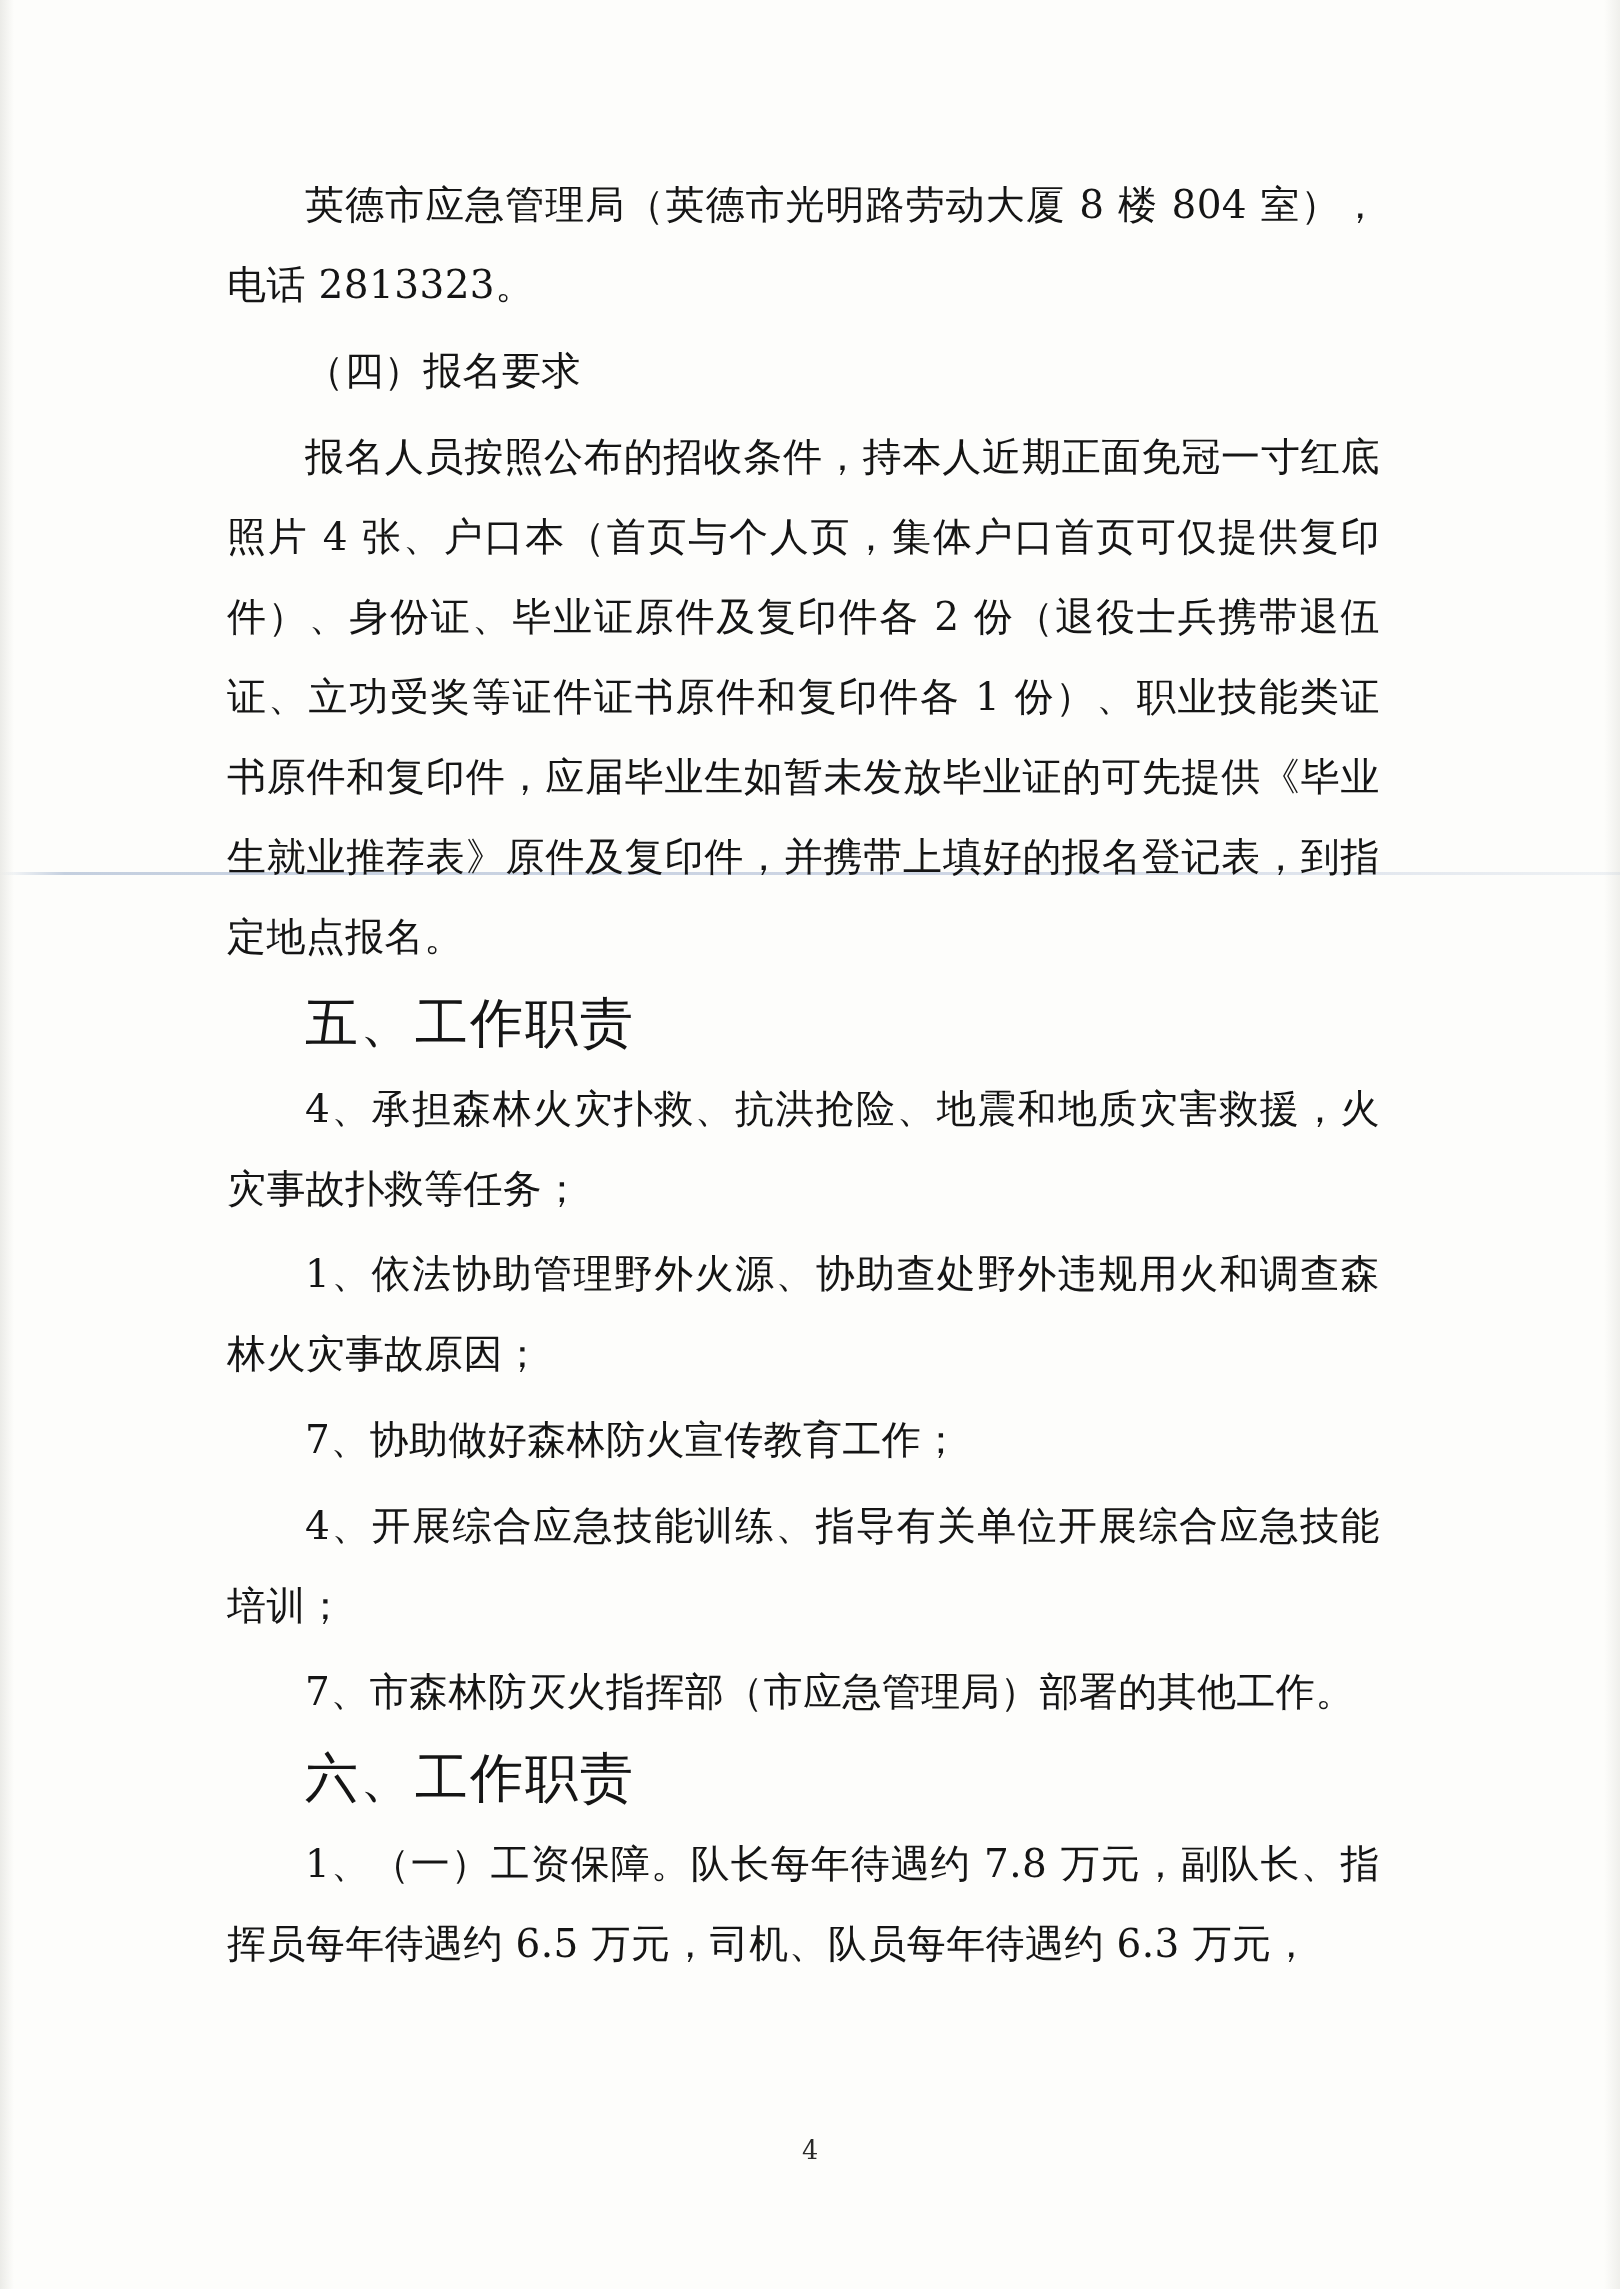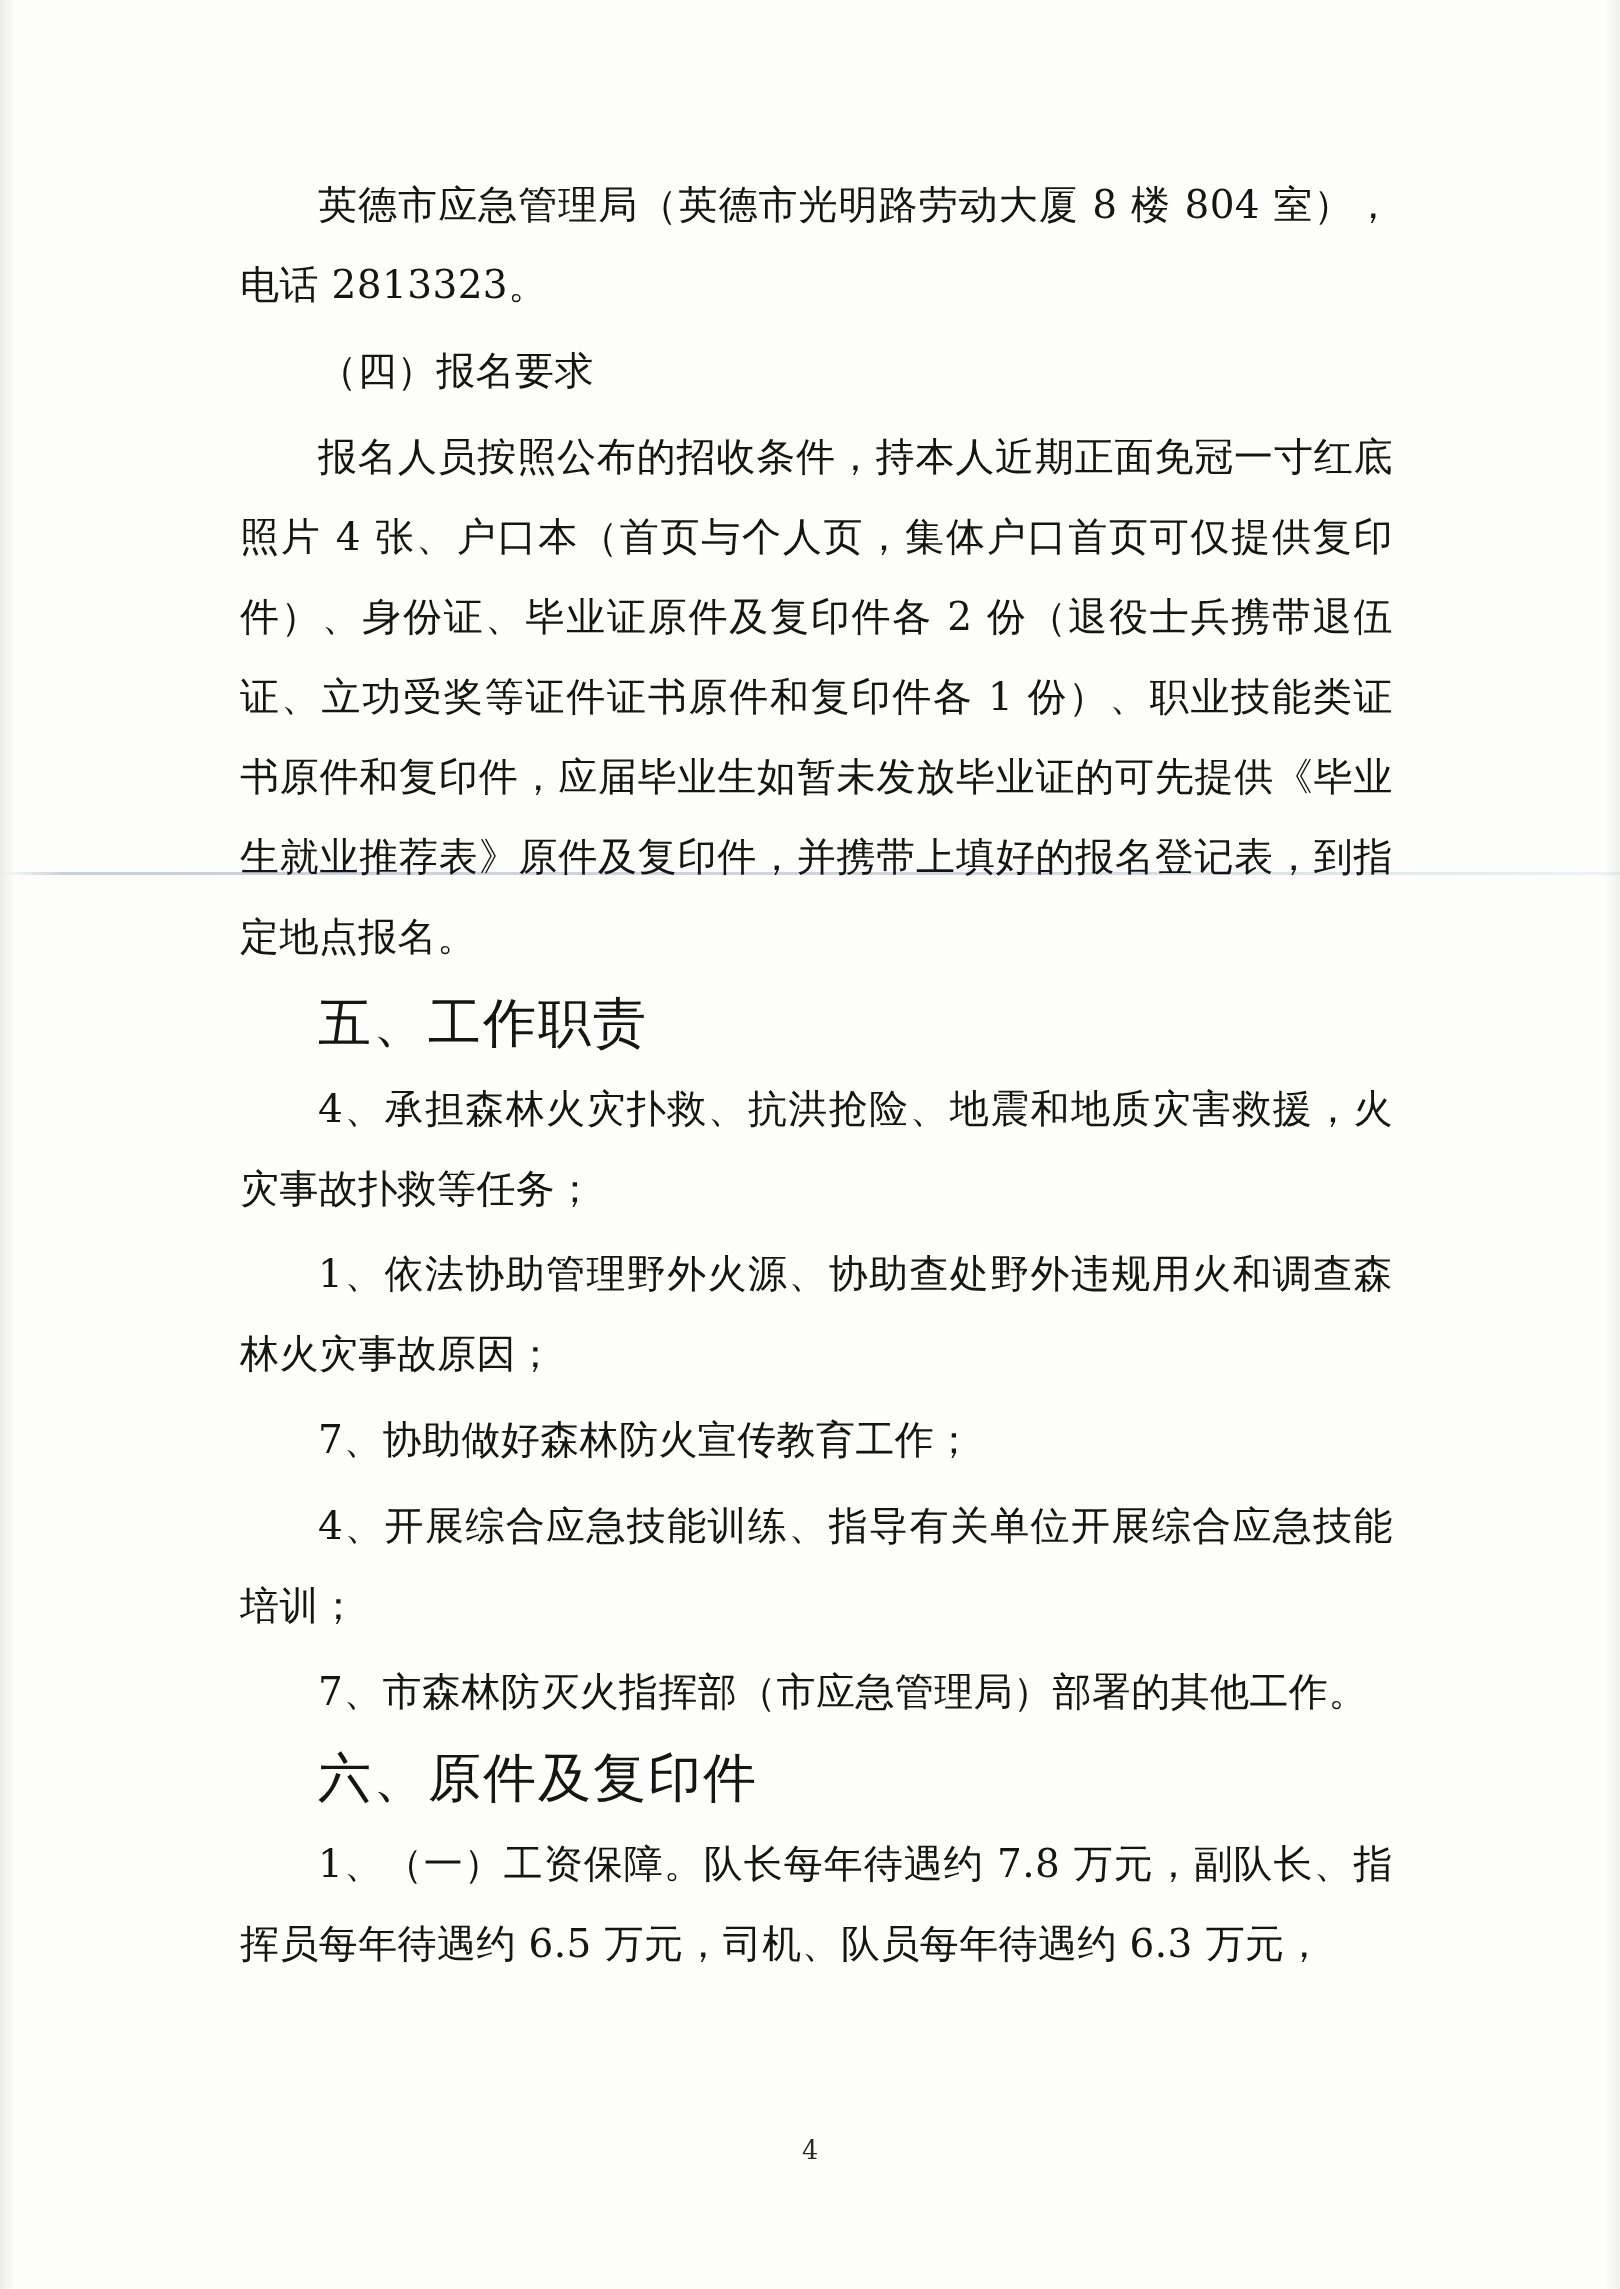--- a/index.html
+++ b/index.html
@@ -38,21 +38,21 @@
   .scan-line {
     position: absolute;
     left: 0;
     top: 872px;
     width: 100%;
     height: 2.9px;
     background: linear-gradient(to right, rgba(150,170,200,.0) 0%, rgba(150,170,200,.55) 4%, rgba(160,175,205,.5) 60%, rgba(150,170,200,.15) 98%);
   }
   .content {
     position: absolute;
-    left: 240px;
+    left: 227px;
     top: 165px;
     width: 1153px;
   }
   p {
     margin: 0 0 5.9px 0;
     font-size: 39px;
     line-height: 80px;
     letter-spacing: 0.4px;
     text-align: justify;
     text-justify: inter-ideograph;
@@ -90,19 +90,19 @@
   <div class="content">
     <p class="indent">英德市应急管理局（英德市光明路劳动大厦 8 楼 804 室），电话 2813323。</p>
     <p class="indent">（四）报名要求</p>
     <p class="indent">报名人员按照公布的招收条件，持本人近期正面免冠一寸红底照片 4 张、户口本（首页与个人页，集体户口首页可仅提供复印件）、身份证、毕业证原件及复印件各 2 份（退役士兵携带退伍证、立功受奖等证件证书原件和复印件各 1 份）、职业技能类证书原件和复印件，应届毕业生如暂未发放毕业证的可先提供《毕业生就业推荐表》原件及复印件，并携带上填好的报名登记表，到指定地点报名。</p>
     <p class="heading">五、工作职责</p>
     <p class="indent">4、承担森林火灾扑救、抗洪抢险、地震和地质灾害救援，火灾事故扑救等任务；</p>
     <p class="indent">1、依法协助管理野外火源、协助查处野外违规用火和调查森林火灾事故原因；</p>
     <p class="indent">7、协助做好森林防火宣传教育工作；</p>
     <p class="indent">4、开展综合应急技能训练、指导有关单位开展综合应急技能培训；</p>
     <p class="indent">7、市森林防灭火指挥部（市应急管理局）部署的其他工作。</p>
-    <p class="heading">六、原件及复印件</p>
+    <p class="heading">六、工作职责</p>
     <p class="indent">1、（一）工资保障。队长每年待遇约 7.8 万元，副队长、指挥员每年待遇约 6.5 万元，司机、队员每年待遇约 6.3 万元，</p>
   </div>
 
   <div class="page-number">4</div>
 </div>
 
 
 </body></html>

